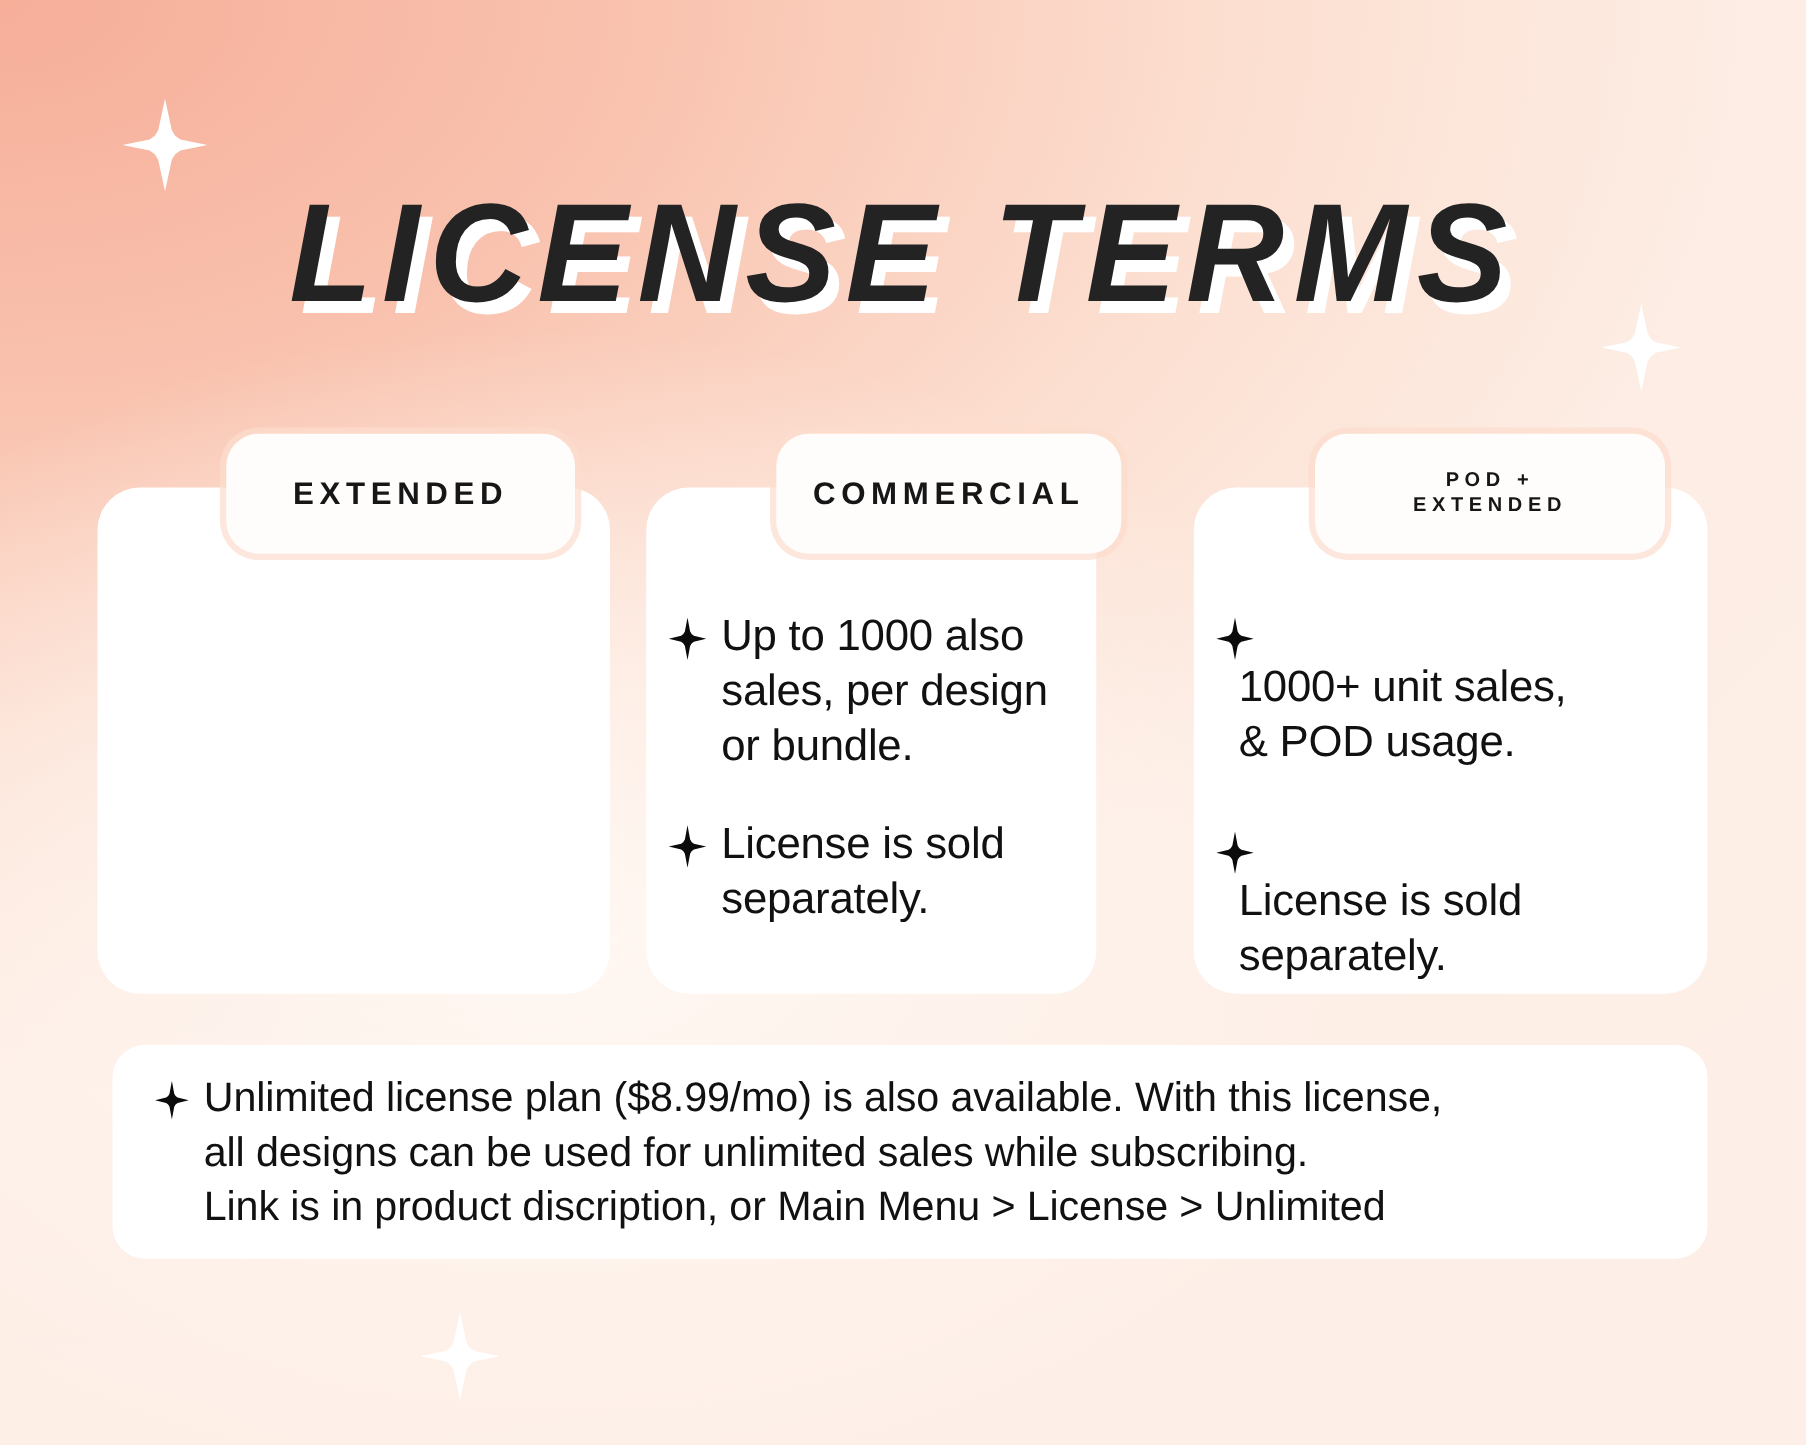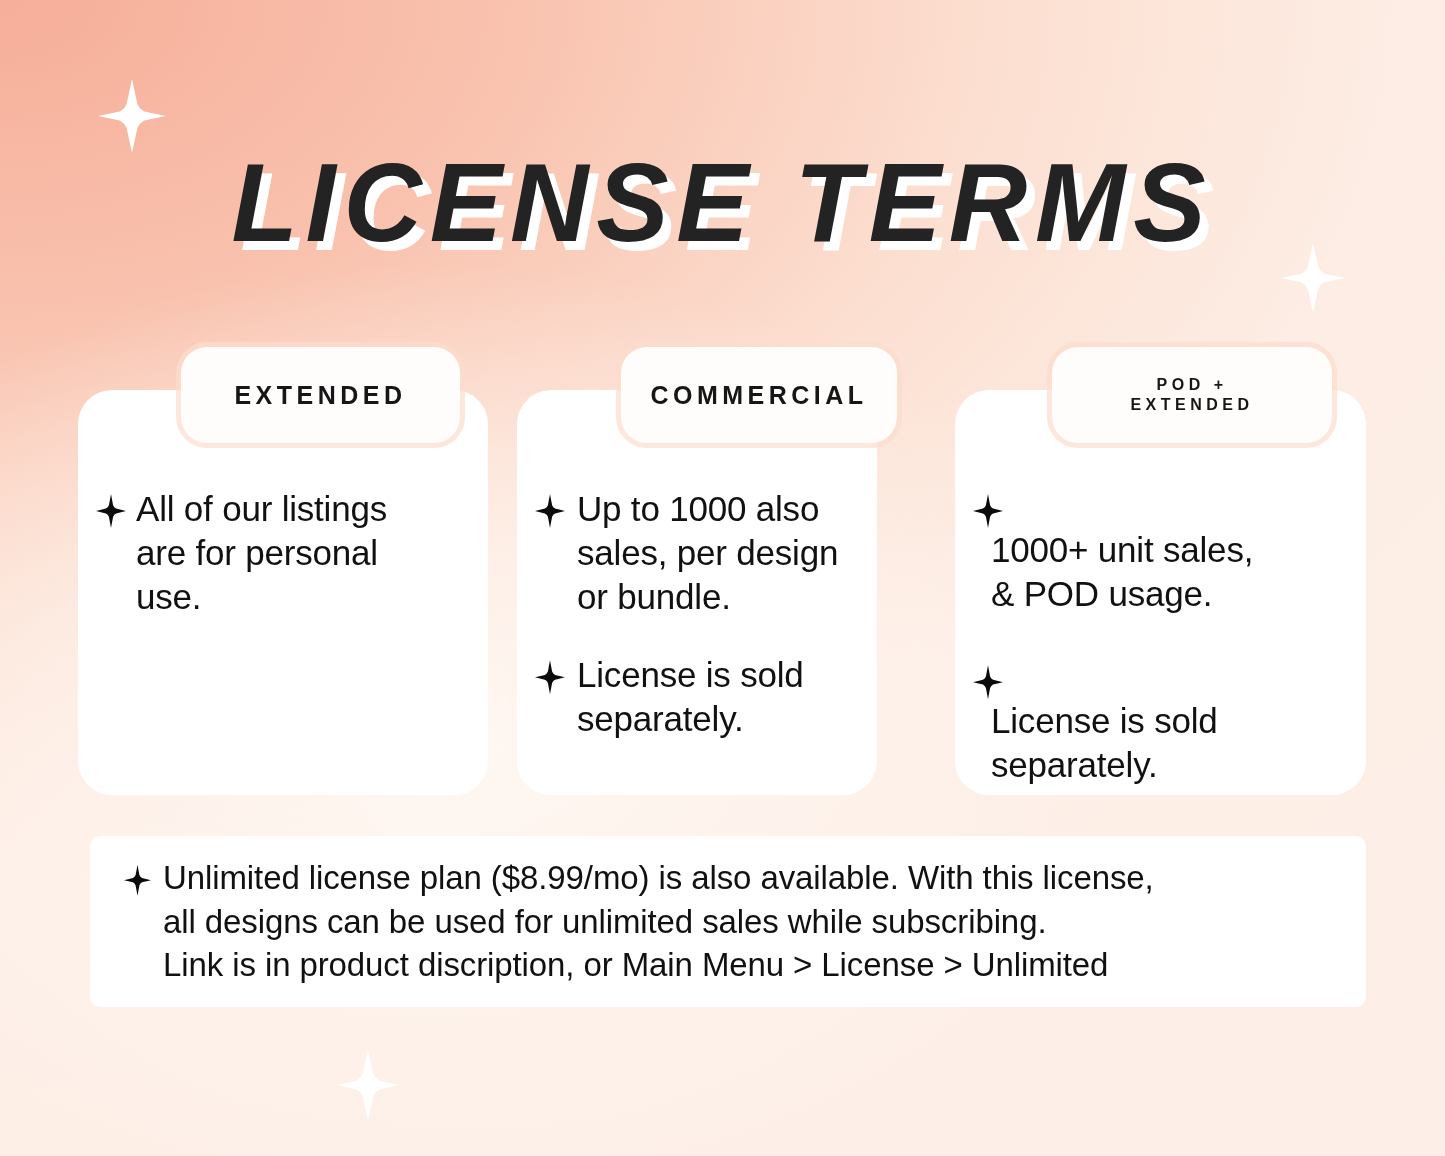--- a/index.html
+++ b/index.html
@@ -172,21 +172,21 @@
   #card-commercial .bullet-text { margin-left: 12px; }
 
   
   #footer-banner {
     position: absolute;
     left: 90px;
     top: 836px;
     width: 1276px;
     height: 171px;
     background: #FFFFFF;
-    border-radius: 10px;
+    border-radius: 26px;
     z-index: 3;
     display: flex;
     align-items: center;
     padding: 0 34px;
   }
   #footer-banner .bullet-row { margin-bottom: 0; align-items: flex-start; }
   #footer-banner .star-icon { width: 27px; height: 31px; margin-top: 9px; }
   #footer-banner .bullet-text {
     font-size: 33px;
     line-height: 1.33;
@@ -206,26 +206,20 @@
   <h1 id="page-title">LICENSE TERMS</h1>
 
   <div id="cards">
 
     <div class="card-wrap" id="card-personal">
       <div class="card-body"></div>
       <div class="card-badge" id="badge-personal">
         <span class="badge-label">EXTENDED</span>
       </div>
       <div class="card-content">
-        <div class="bullet-row">
-          <span class="star-icon"></span>
-          <span class="bullet-text">All of our listings
-are for personal
-use.</span>
-        </div>
       </div>
     </div>
 
     <div class="card-wrap" id="card-commercial">
       <div class="card-body"></div>
       <div class="card-badge" id="badge-commercial">
         <span class="badge-label">COMMERCIAL</span>
       </div>
       <div class="card-content">
         <div class="bullet-row">

